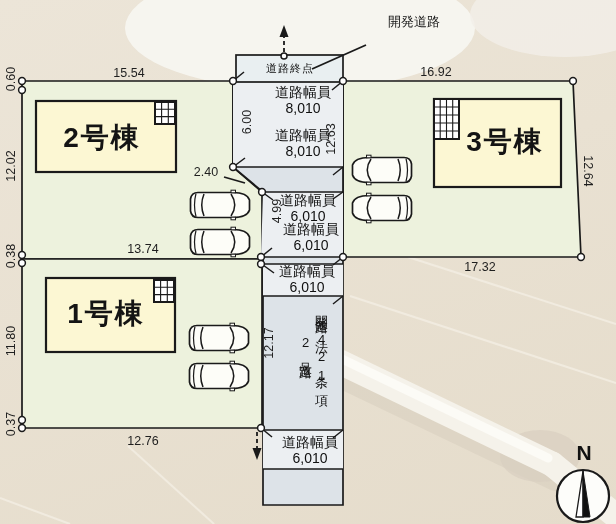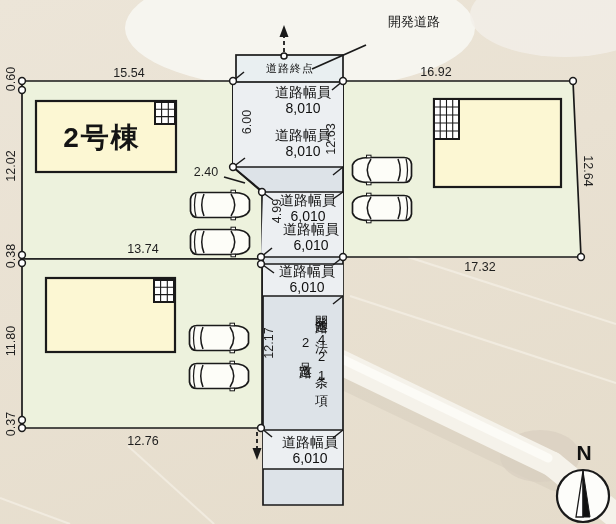--- a/index.html
+++ b/index.html
@@ -199,20 +199,22 @@
     <span class="blk">6,010</span>
   </div>
 
   <div class="vroad" style="left:277px;top:301px;width:52px;height:90px">
     <span>開発道路</span>
     <span>法42条1項</span>
     <span>2号道路</span>
   </div>
 
   <div class="lbl lotname" style="left:102px;top:138px">2号棟</div>
+  <div class="lbl lotname" style="left:106px;top:314px">1号棟</div>
+  <div class="lbl lotname" style="left:505px;top:142px">3号棟</div>
 
   <div class="lbl" style="left:129px;top:73px">15.54</div>
   <div class="lbl v" style="left:11px;top:79px">0.60</div>
   <div class="lbl v" style="left:11px;top:166px">12.02</div>
   <div class="lbl" style="left:143px;top:249px">13.74</div>
   <div class="lbl v" style="left:11px;top:256px">0.38</div>
   <div class="lbl v" style="left:11px;top:341px">11.80</div>
   <div class="lbl v" style="left:11px;top:424px">0.37</div>
   <div class="lbl" style="left:143px;top:441px">12.76</div>
   <div class="lbl" style="left:436px;top:72px">16.92</div>

